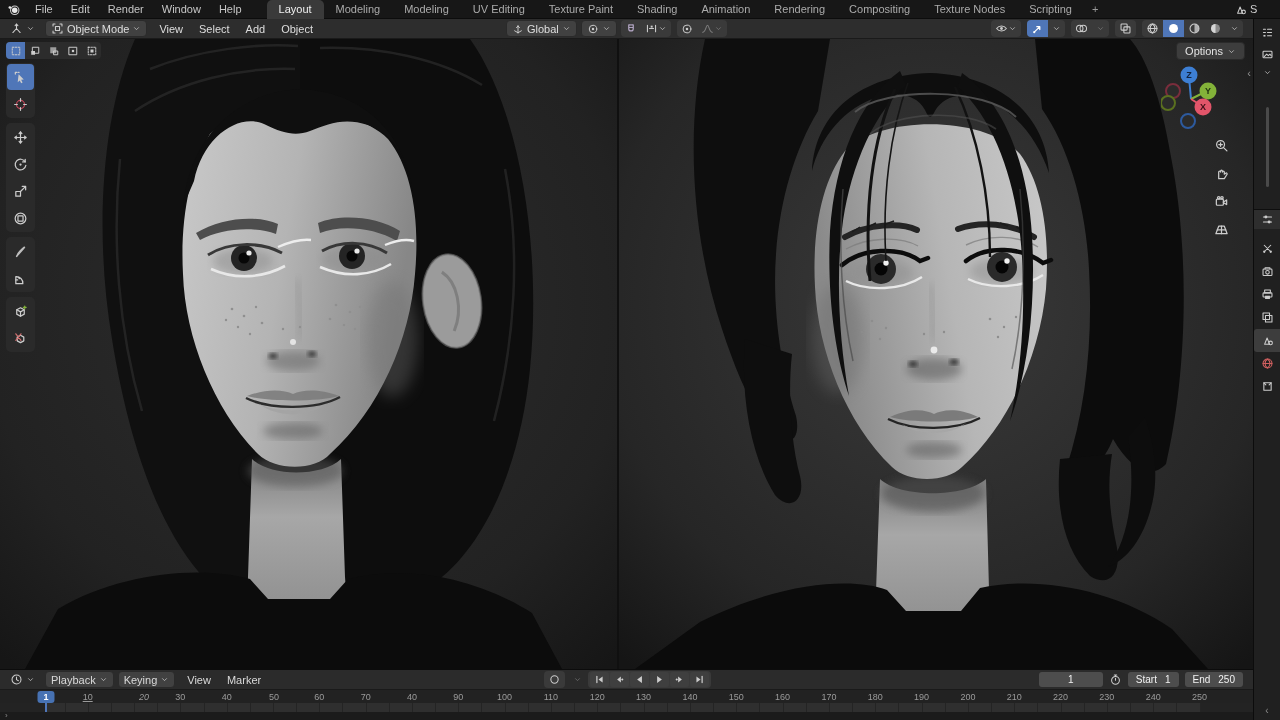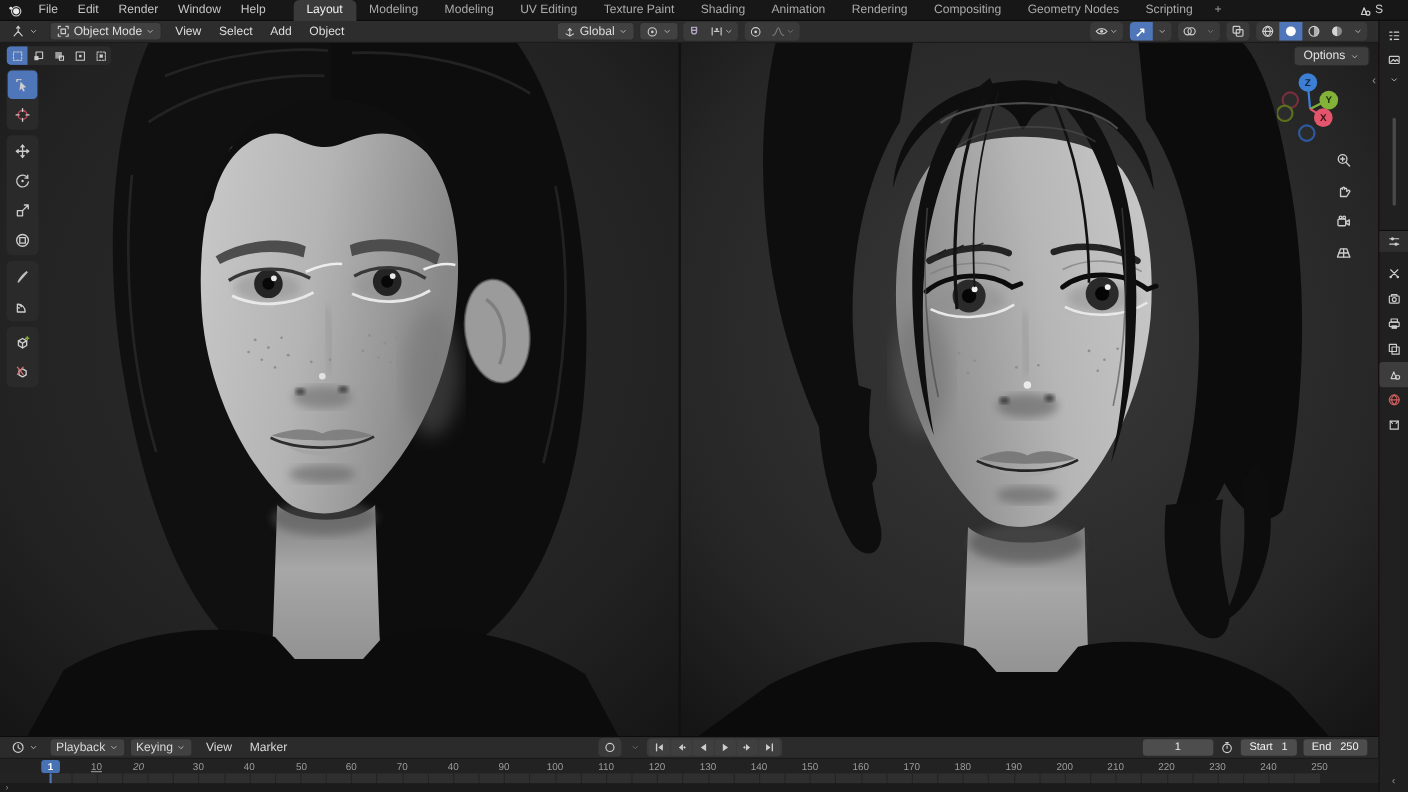--- a/index.html
+++ b/index.html
@@ -115,21 +115,21 @@
     <div class="tabs" id="topbar-tabs">
         <span class="tab active">Layout</span>
         <span class="tab">Modeling</span>
         <span class="tab">Modeling</span>
         <span class="tab">UV Editing</span>
         <span class="tab">Texture Paint</span>
         <span class="tab">Shading</span>
         <span class="tab">Animation</span>
         <span class="tab">Rendering</span>
         <span class="tab">Compositing</span>
-        <span class="tab">Geometry Nodes</span>
+        <span class="tab">Texture Nodes</span>
         <span class="tab">Scripting</span>
       </div>
     <div class="tab tab-add">+</div>
     <div class="scene-sliver">
       <span class="icon">
           <svg width="13" height="13" viewBox="0 0 16 16" fill="none" stroke="currentColor" stroke-width="1.3" stroke-linecap="round" stroke-linejoin="round">
             <path d="M4.5 12.5 7.5 5l3 7.5Z"></path>
             <circle cx="11.8" cy="11" r="2.2"></circle>
           </svg>
         </span>
@@ -948,21 +948,21 @@
         </span>
         <span class="field">
           <span>End</span>
           <span>250</span>
         </span>
       </div>
     </div>
     <div class="tl-ruler" id="ruler">
       <span class="frame-badge" id="frame-badge" style="left: 46px;">1</span>
     <span class="ruler-num" style="left: 87.6943px; text-decoration: underline;">10</span>
-        <span class="ruler-num" style="left: 126px; font-style: italic;">20</span>
+        <span class="ruler-num" style="left: 144px; font-style: italic;">20</span>
         <span class="ruler-num" style="left: 180.348px;">30</span>
         <span class="ruler-num" style="left: 226.675px;">40</span>
         <span class="ruler-num" style="left: 274px;">50</span>
         <span class="ruler-num" style="left: 319.329px;">60</span>
         <span class="ruler-num" style="left: 365.656px;">70</span>
         <span class="ruler-num" style="left: 411.983px;">40</span>
         <span class="ruler-num" style="left: 458.31px;">90</span>
         <span class="ruler-num" style="left: 504.637px;">100</span>
         <span class="ruler-num" style="left: 550.964px;">110</span>
         <span class="ruler-num" style="left: 597.291px;">120</span>

